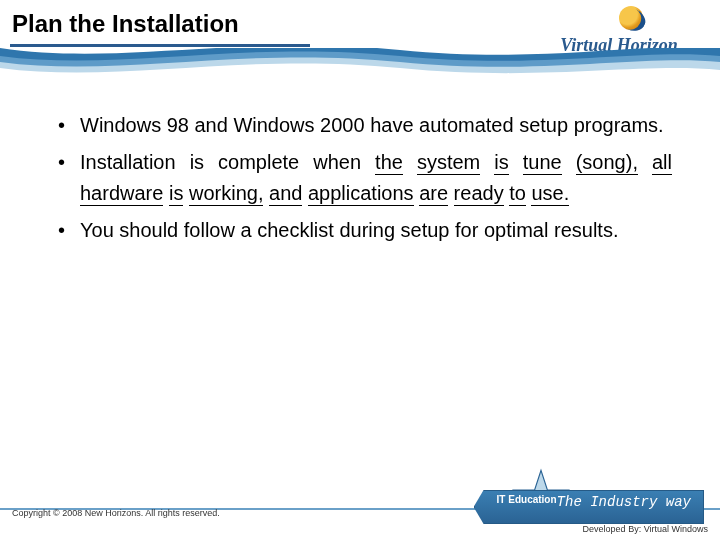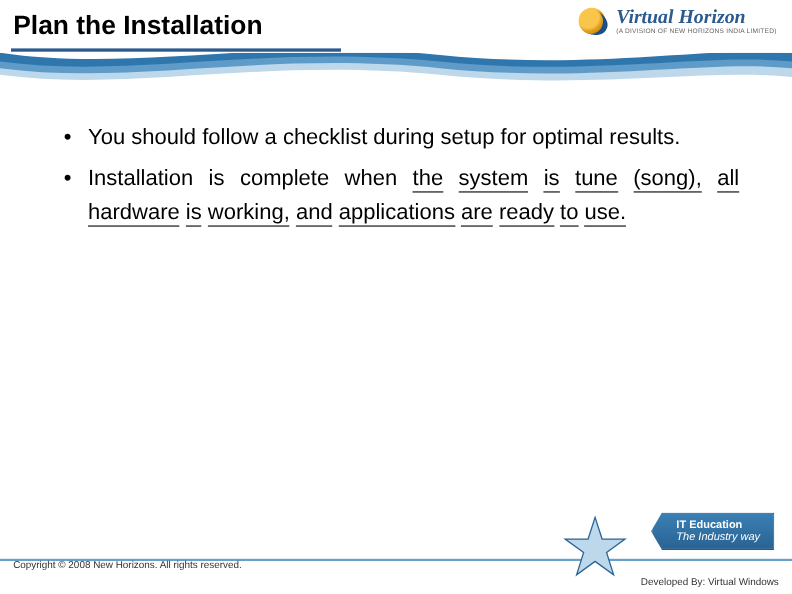--- a/index.html
+++ b/index.html
@@ -3,21 +3,21 @@
 <meta charset="utf-8">
 <style>
   * { margin: 0; padding: 0; box-sizing: border-box; }
   html, body { width: 720px; height: 540px; font-family: Arial, Helvetica, sans-serif; background: #fff; overflow: hidden; }
   .slide { position: relative; width: 720px; height: 540px; }
 
   
   .header { position: absolute; top: 0; left: 0; right: 0; height: 70px; }
   .title { position: absolute; top: 10px; left: 12px; font-size: 24px; font-weight: bold; color: #000; }
   .title-underline { position: absolute; top: 44px; left: 10px; width: 300px; height: 3px; background: #2a5a8e; }
-  .brand { position: absolute; top: 6px; right: 14px; display: flex; align-items: center; gap: 6px; }
+  .brand { position: absolute; top: 6px; right: 14px; display: flex; align-items: center; gap: 6px; flex-direction: column; }
   .brand-circle { width: 24px; height: 24px; border-radius: 50%; background: radial-gradient(circle at 35% 35%, #f7c64a 0 45%, #e29a1c 60%, #b86f05 100%); position: relative; }
   .brand-swoosh { position: absolute; width: 30px; height: 22px; left: -3px; top: 2px; border-radius: 50%; border-right: 5px solid #1b4f8a; transform: rotate(25deg); }
   .brand-text { display: flex; flex-direction: column; line-height: 1; }
   .brand-name { font-size: 18px; color: #2a5a8e; font-weight: 600; font-family: Georgia, 'Times New Roman', serif; font-style: italic; }
   .brand-sub { font-size: 6px; color: #666; letter-spacing: .2px; margin-top: 2px; }
 
   
   .wave { position: absolute; top: 48px; left: 0; right: 0; height: 32px; overflow: hidden; }
   .wave svg { width: 100%; height: 100%; display: block; }
 
@@ -25,23 +25,23 @@
   .content { position: absolute; top: 110px; left: 52px; right: 48px; }
   ul.bullets { list-style: none; }
   ul.bullets li { position: relative; padding-left: 28px; font-size: 20px; line-height: 1.55; color: #000; margin-bottom: 6px; text-align: justify; }
   ul.bullets li::before { content: "•"; position: absolute; left: 6px; top: 0; font-size: 20px; }
   .underlined-words span { border-bottom: 1px solid #000; padding-bottom: 1px; }
 
   
   .footer { position: absolute; left: 0; right: 0; bottom: 0; height: 40px; }
   .footer-line { position: absolute; bottom: 30px; left: 0; right: 0; height: 2px; background: #6aa0c8; }
   .footer-star { position: absolute; right: 150px; bottom: 14px; width: 58px; height: 58px; }
-  .footer-tag { position: absolute; right: 16px; bottom: 40px; height: 34px; display: flex; flex-direction: column; justify-content: center; padding: 3px 12px 3px 22px; background: linear-gradient(#3a7fb3, #2a6394); color: #fff; border: 1px solid #255a86; clip-path: polygon(10px 0, 100% 0, 100% 100%, 10px 100%, 0 50%); }
+  .footer-tag { position: absolute; right: 16px; bottom: 16px; height: 34px; display: flex; justify-content: center; padding: 3px 12px 3px 22px; background: linear-gradient(#3a7fb3, #2a6394); color: #fff; border: 1px solid #255a86; clip-path: polygon(10px 0, 100% 0, 100% 100%, 10px 100%, 0 50%); }
   .footer-tag .line1 { font-size: 10px; font-weight: 600; }
-  .footer-tag .line2 { font-size: 10px; font-style: italic; font-family: Liberation Sans, sans-serif; }
+  .footer-tag .line2 { font-size: 14px; font-style: italic; font-family: Liberation Mono, monospace; }
   .copyright { position: absolute; left: 12px; bottom: 22px; font-size: 9px; color: #333; }
   .devby { position: absolute; right: 12px; bottom: 6px; font-size: 9px; color: #333; }
 </style>
 </head>
 <body>
 
 <div class="slide">
 
   <div class="header">
     <div class="title">Plan the Installation</div>
@@ -61,26 +61,27 @@
   <div class="wave">
     <svg viewBox="0 0 720 32" preserveAspectRatio="none">
       <path d="M0,10 C120,30 240,-6 400,12 C540,28 640,4 720,10 L720,22 C640,14 540,34 400,20 C240,4 120,36 0,20 Z" fill="#bcd8ea"></path>
       <path d="M0,4 C120,24 240,-10 400,6 C540,22 640,-2 720,4 L720,14 C640,6 540,28 400,14 C240,-2 120,30 0,14 Z" fill="#5e9bc8"></path>
       <path d="M0,0 C120,18 240,-14 400,2 C540,16 640,-6 720,0 L720,8 C640,0 540,22 400,8 C240,-8 120,24 0,8 Z" fill="#2f76ad"></path>
     </svg>
   </div>
 
   <div class="content">
     <ul class="bullets">
-      <li>You should follow a checklist during setup for optimal results.</li>
+      <li>Windows 98 and Windows 2000 have automated setup programs.</li>
       <li>
         <span>Installation is complete when</span>
         <span> </span>
         <span class="underlined-words" id="ul-words"><span>the</span> <span>system</span> <span>is</span> <span>tune</span> <span>(song),</span> <span>all</span> <span>hardware</span> <span>is</span> <span>working,</span> <span>and</span> <span>applications</span> <span>are</span> <span>ready</span> <span>to</span> <span>use.</span></span>
       </li>
+      <li>You should follow a checklist during setup for optimal results.</li>
     </ul>
   </div>
 
   <div class="footer">
     <div class="footer-line"></div>
     <svg class="footer-star" viewBox="0 0 100 100">
       <polygon points="50,4 61,38 97,38 68,59 79,94 50,73 21,94 32,59 3,38 39,38" fill="#bcd8ea" stroke="#2a6394" stroke-width="2"></polygon>
     </svg>
     <div class="footer-tag">
       <span class="line1">IT Education</span>

